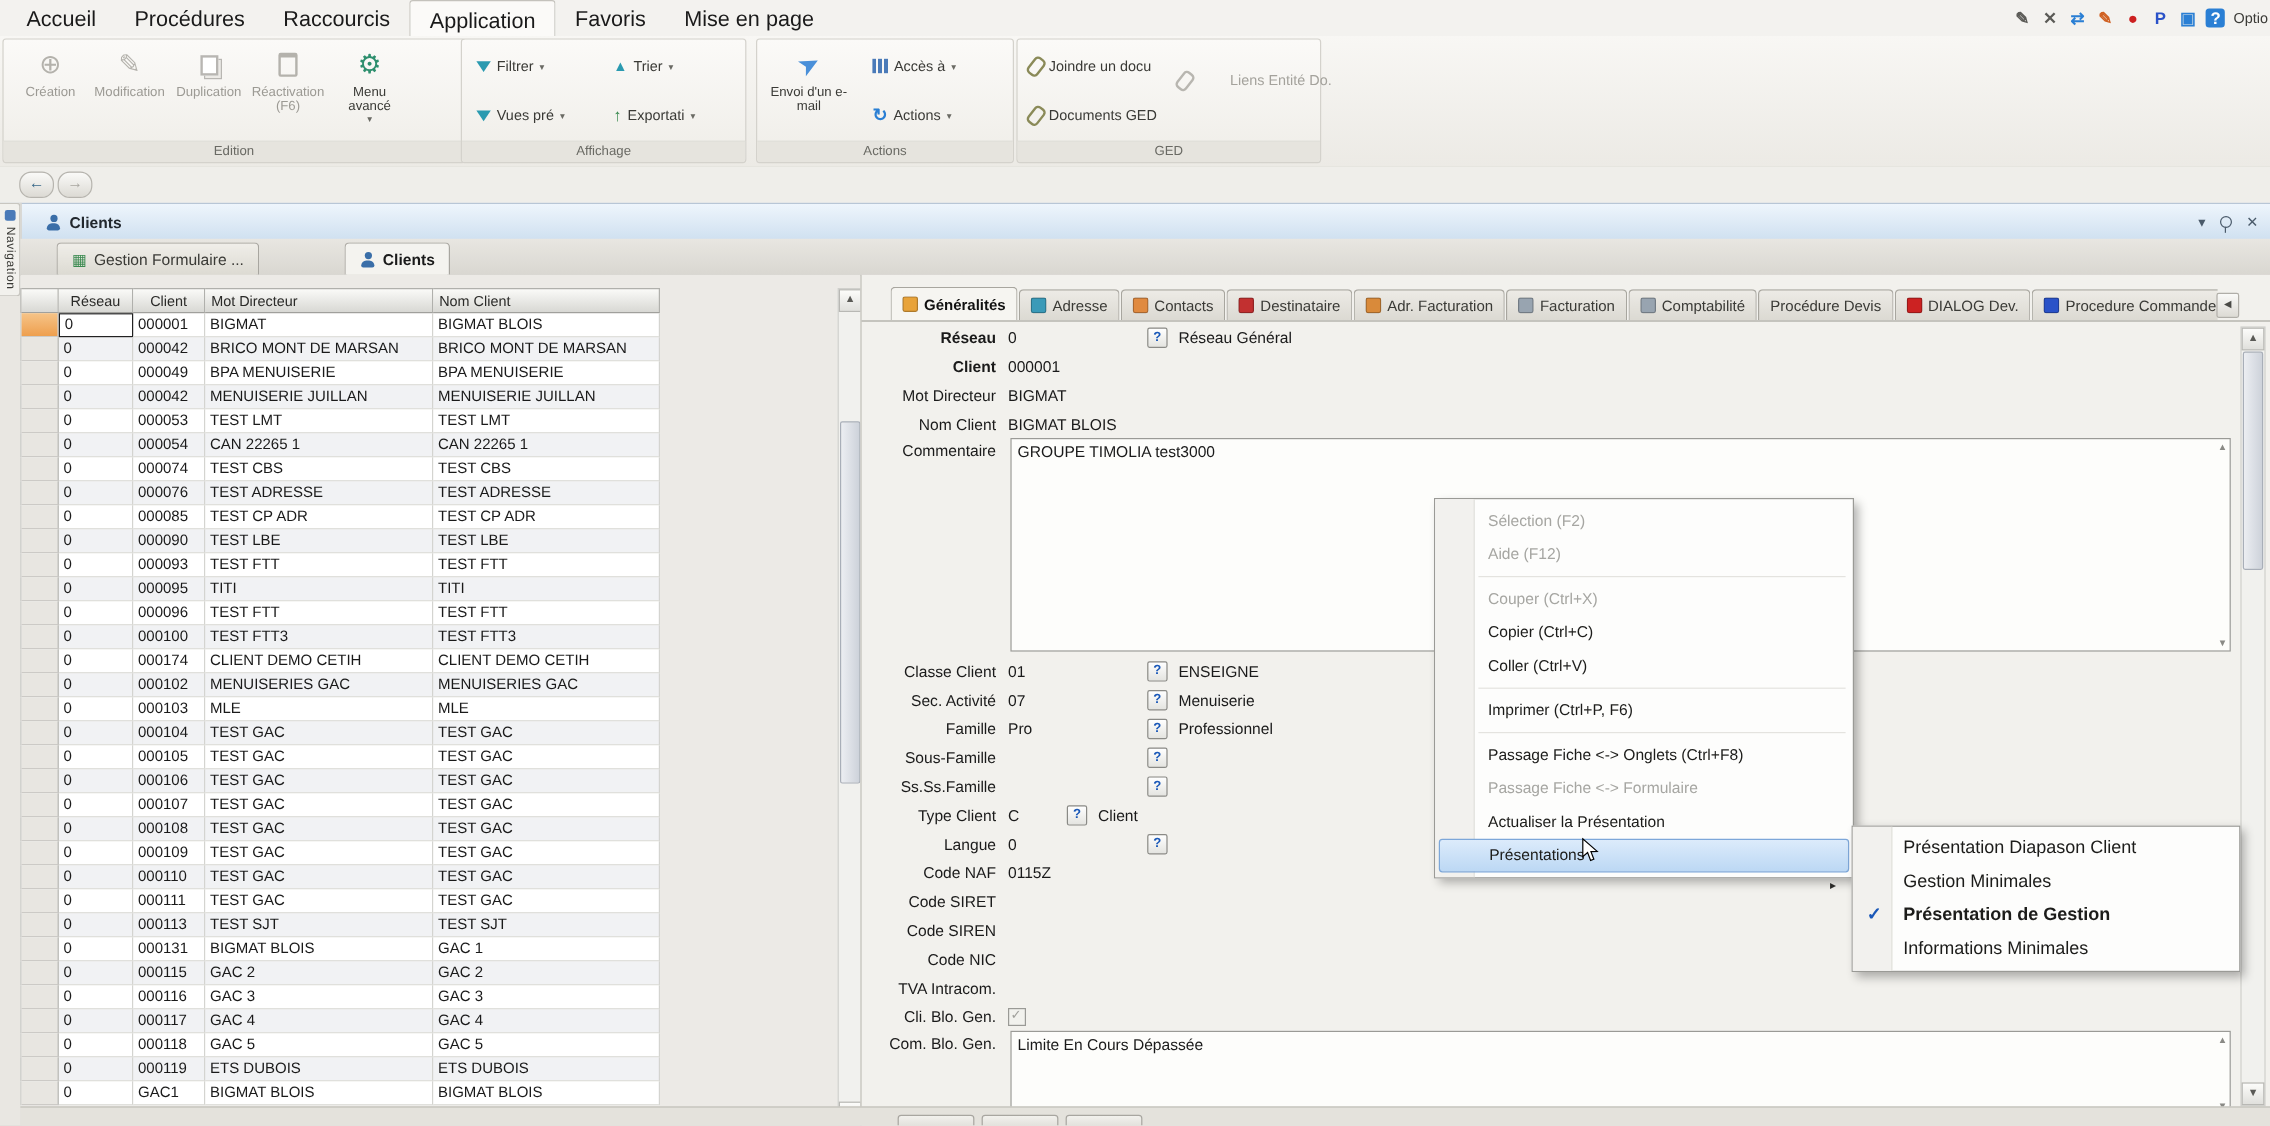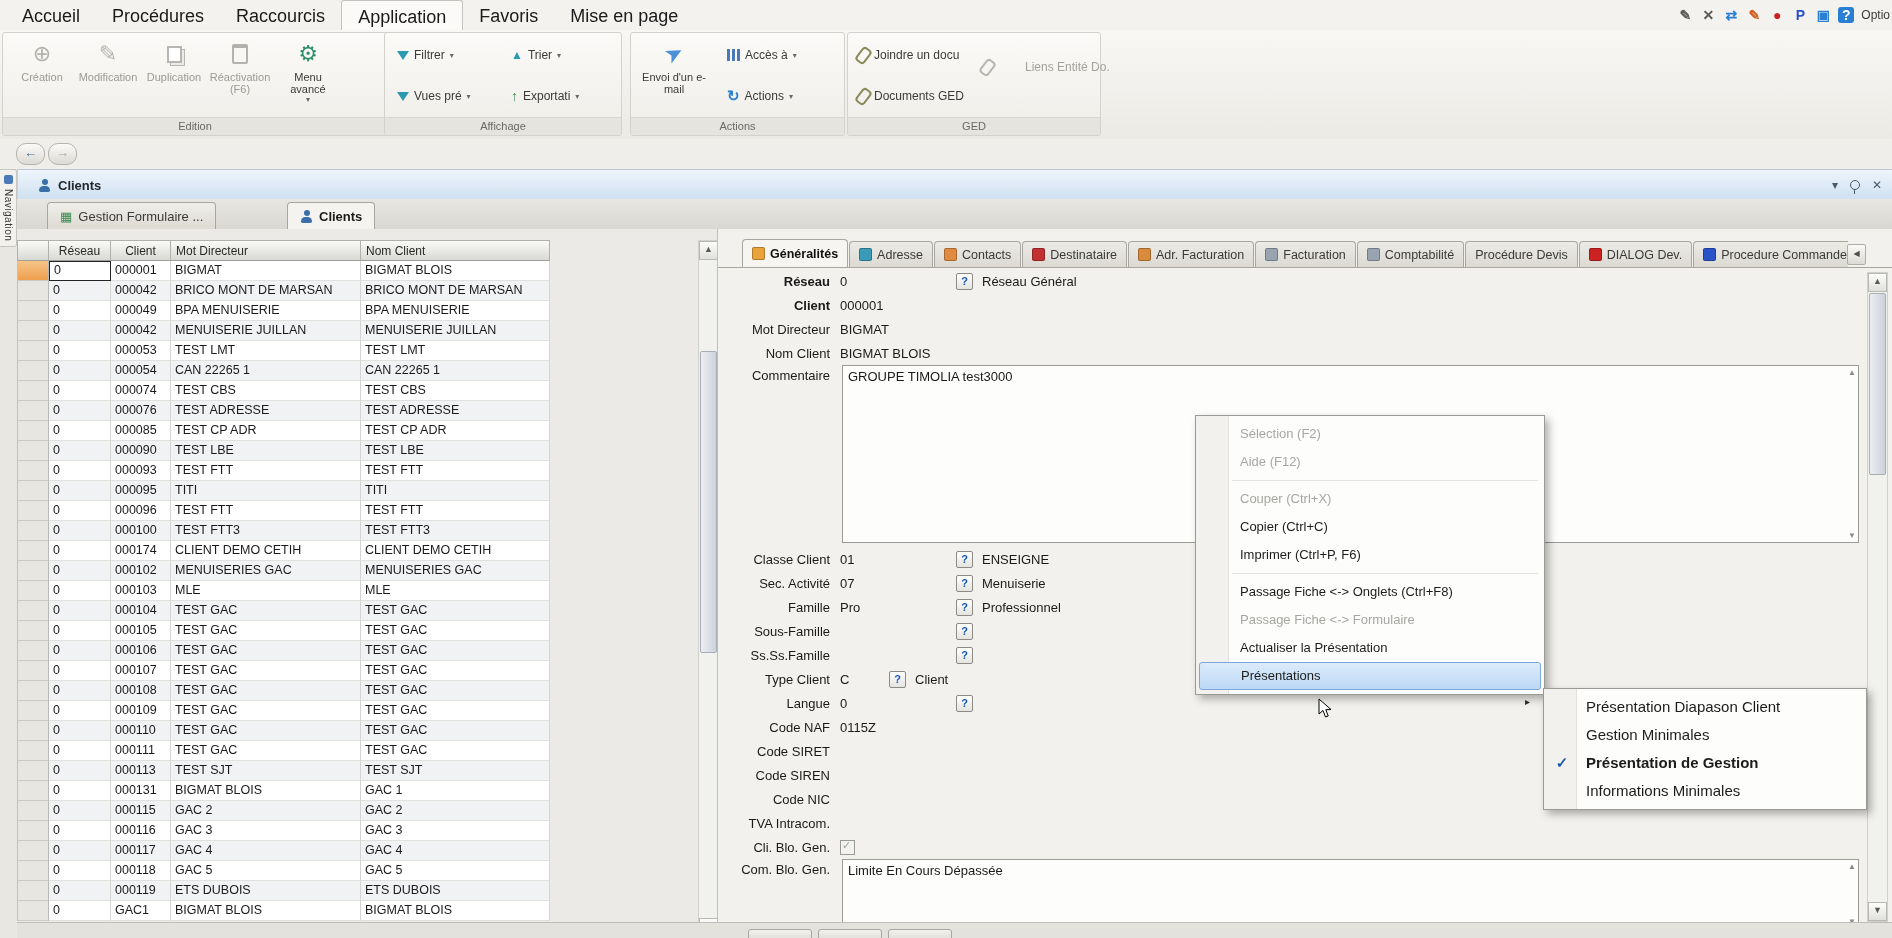--- a/index.html
+++ b/index.html
@@ -812,20 +812,24 @@
       <div class="mi disabled">
         <span>Couper (Ctrl+X)</span>
         
       </div>
 
       <div class="mi">
         <span>Copier (Ctrl+C)</span>
         
       </div>
 
+      <div class="mi sepa">
+        <span>Coller (Ctrl+V)</span>
+        
+      </div>
 
       <div class="mi sepa">
         <span>Imprimer (Ctrl+P, F6)</span>
         
       </div>
 
       <div class="mi">
         <span>Passage Fiche &lt;-&gt; Onglets (Ctrl+F8)</span>
         
       </div>

